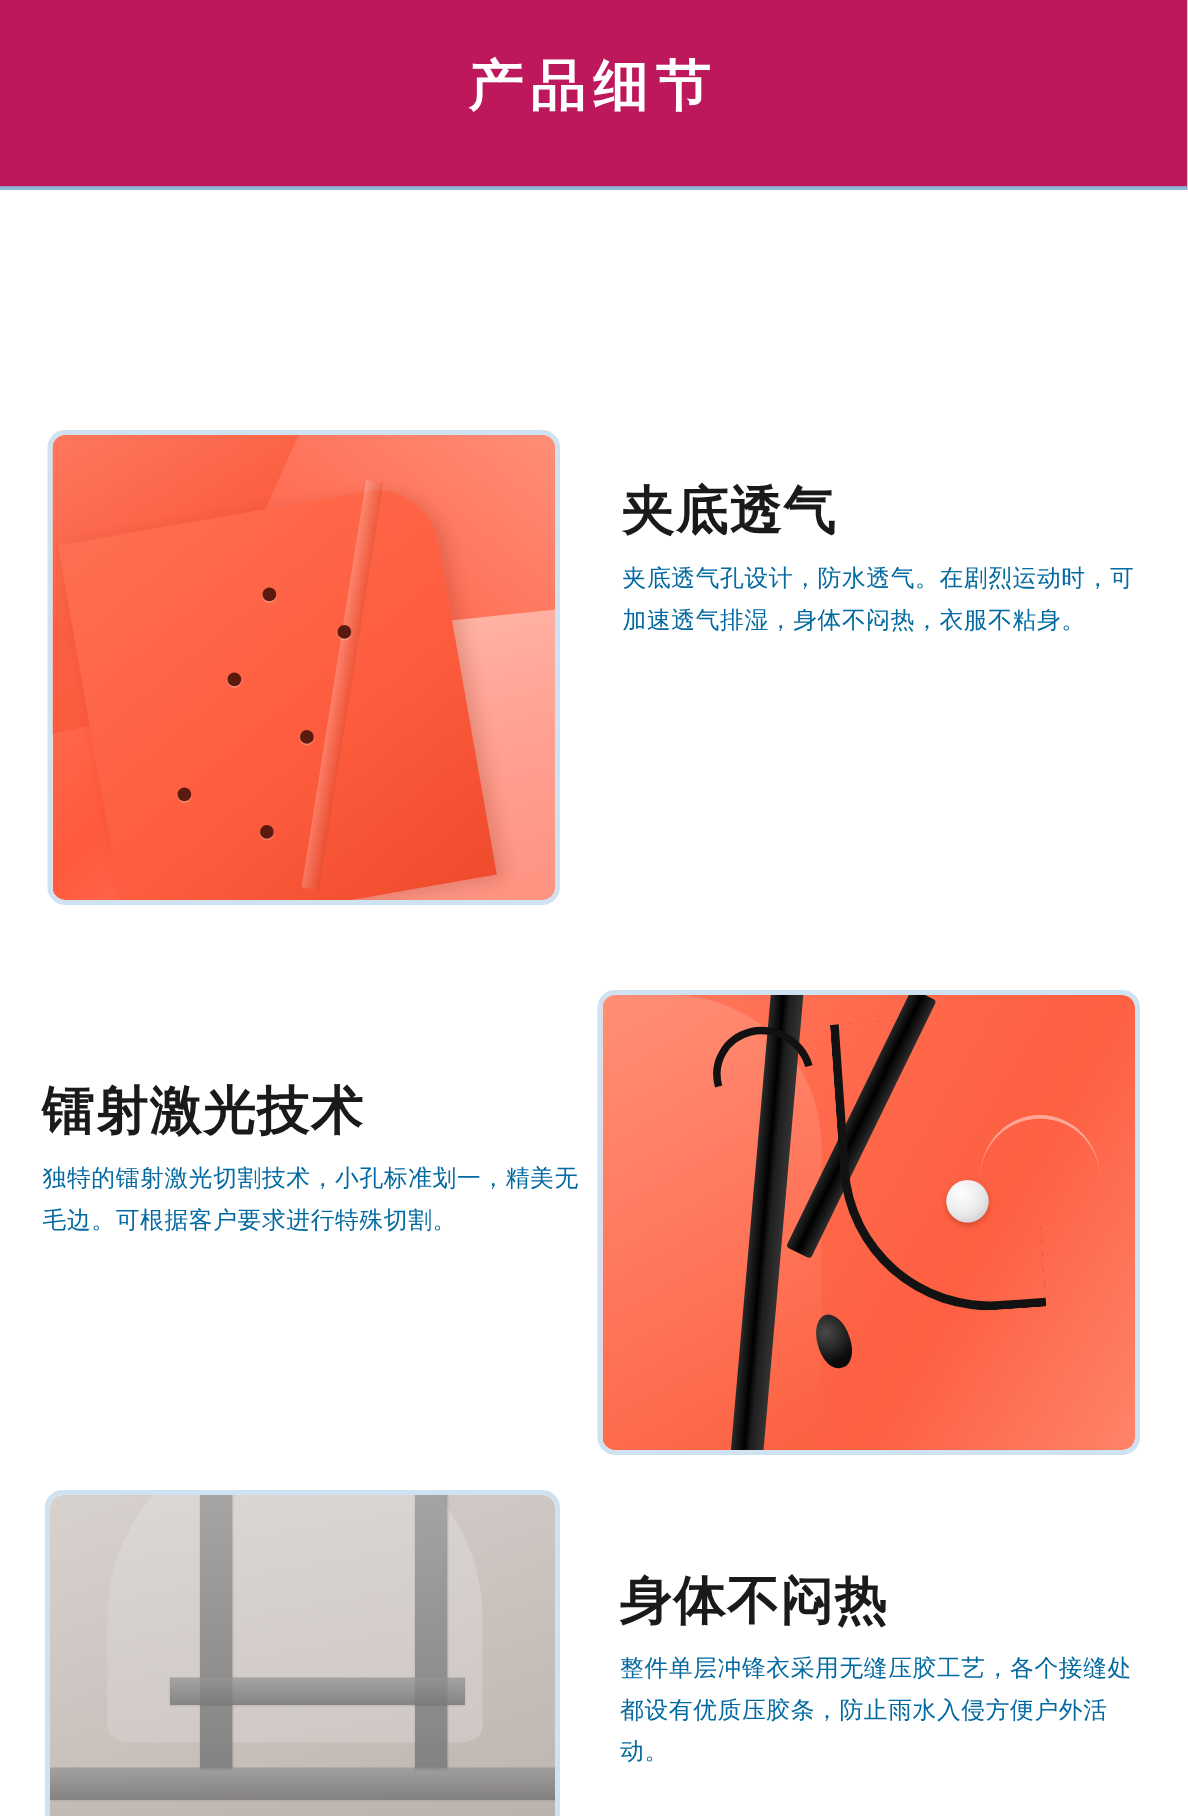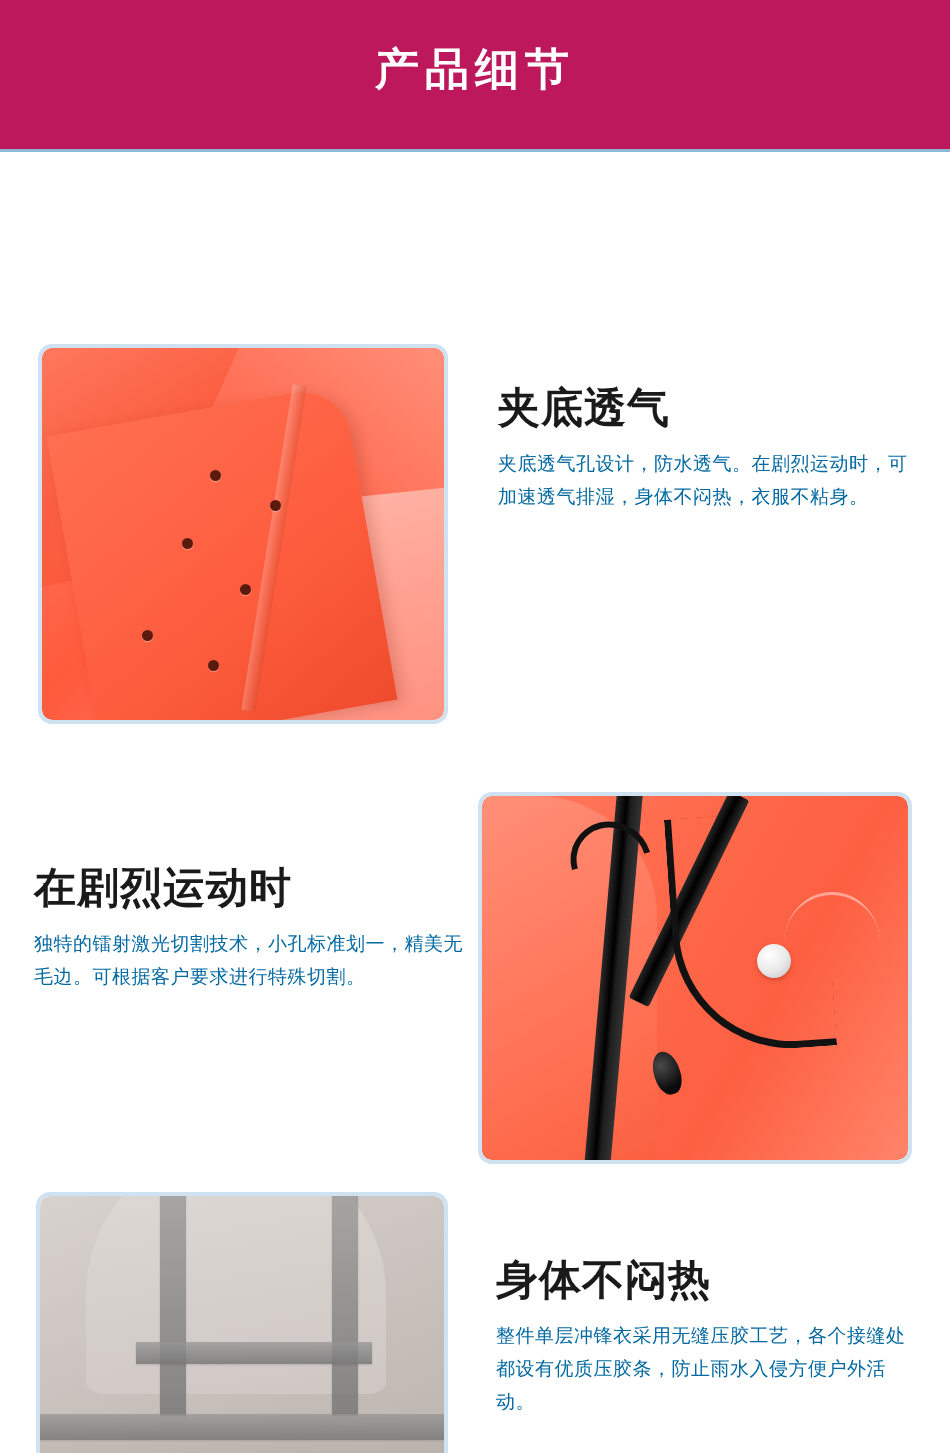--- a/index.html
+++ b/index.html
@@ -240,21 +240,21 @@
 
   <div class="text-col tx1">
     <div class="head-line">夹底透气</div>
     <div class="body-line">夹底透气孔设计，防水透气。在剧烈运动时，可加速透气排湿，身体不闷热，衣服不粘身。</div>
   </div>
 </div>
 
 <div class="block">
 
   <div class="text-col tx2">
-    <div class="head-line">在剧烈运动时</div>
+    <div class="head-line">镭射激光技术</div>
     <div class="body-line">独特的镭射激光切割技术，小孔标准划一，精美无毛边。可根据客户要求进行特殊切割。</div>
   </div>
 
   <div class="photo ph2">
     <div class="photo-inner">
       <div class="ph2-bg"></div>
       <div class="ph2-panel"></div>
       <div class="ph2-stitch"></div>
       <div class="ph2-zip"></div>
       <div class="ph2-zip2"></div>

